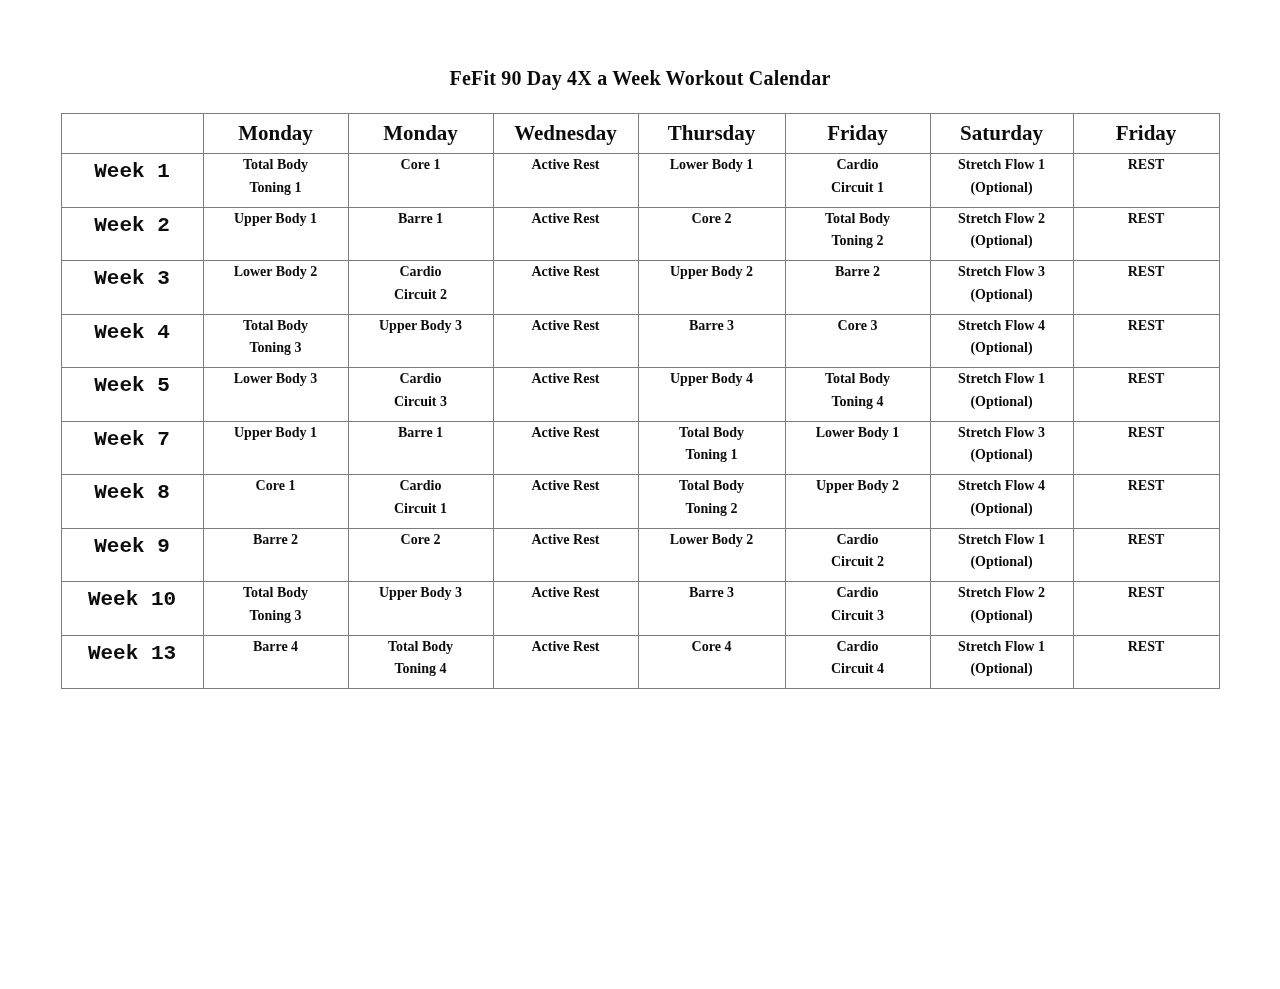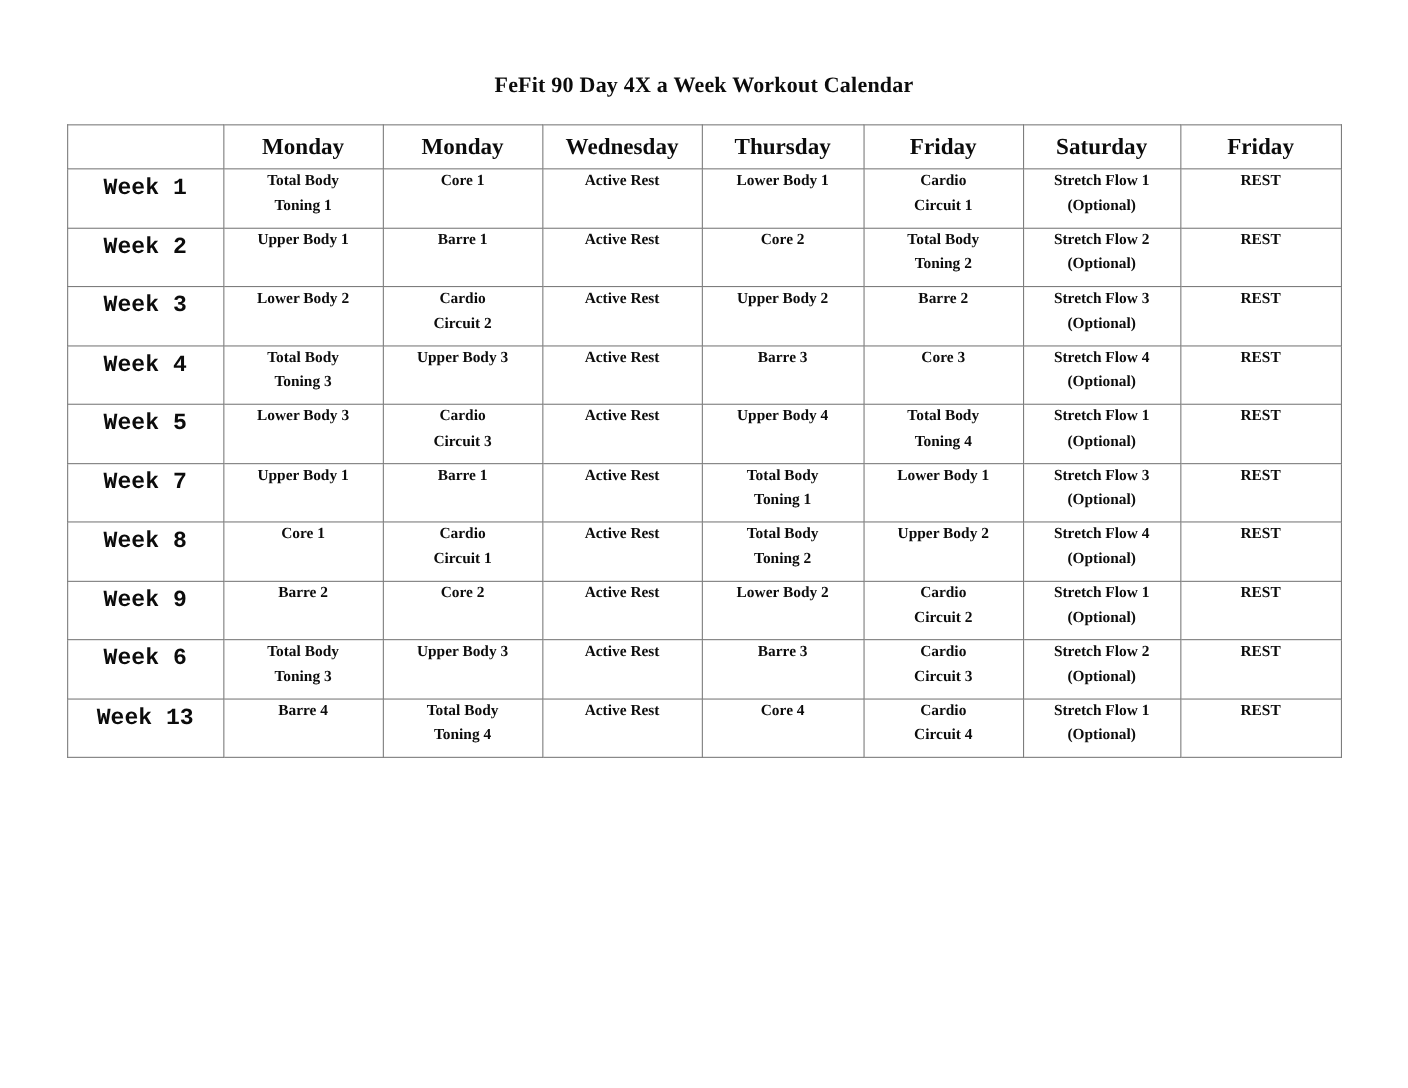--- a/index.html
+++ b/index.html
@@ -185,21 +185,21 @@
           <td>Core 2</td>
           <td>Active Rest</td>
           <td>Lower Body 2</td>
           <td>Cardio
 Circuit 2</td>
           <td>Stretch Flow 1
 (Optional)</td>
           <td>REST</td>
         </tr>
         <tr>
-          <th class="week">Week 6</th>
+          <th class="week">Week 10</th>
           <td>Total Body
 Toning 3</td>
           <td>Upper Body 3</td>
           <td>Active Rest</td>
           <td>Barre 3</td>
           <td>Cardio
 Circuit 3</td>
           <td>Stretch Flow 2
 (Optional)</td>
           <td>REST</td>

